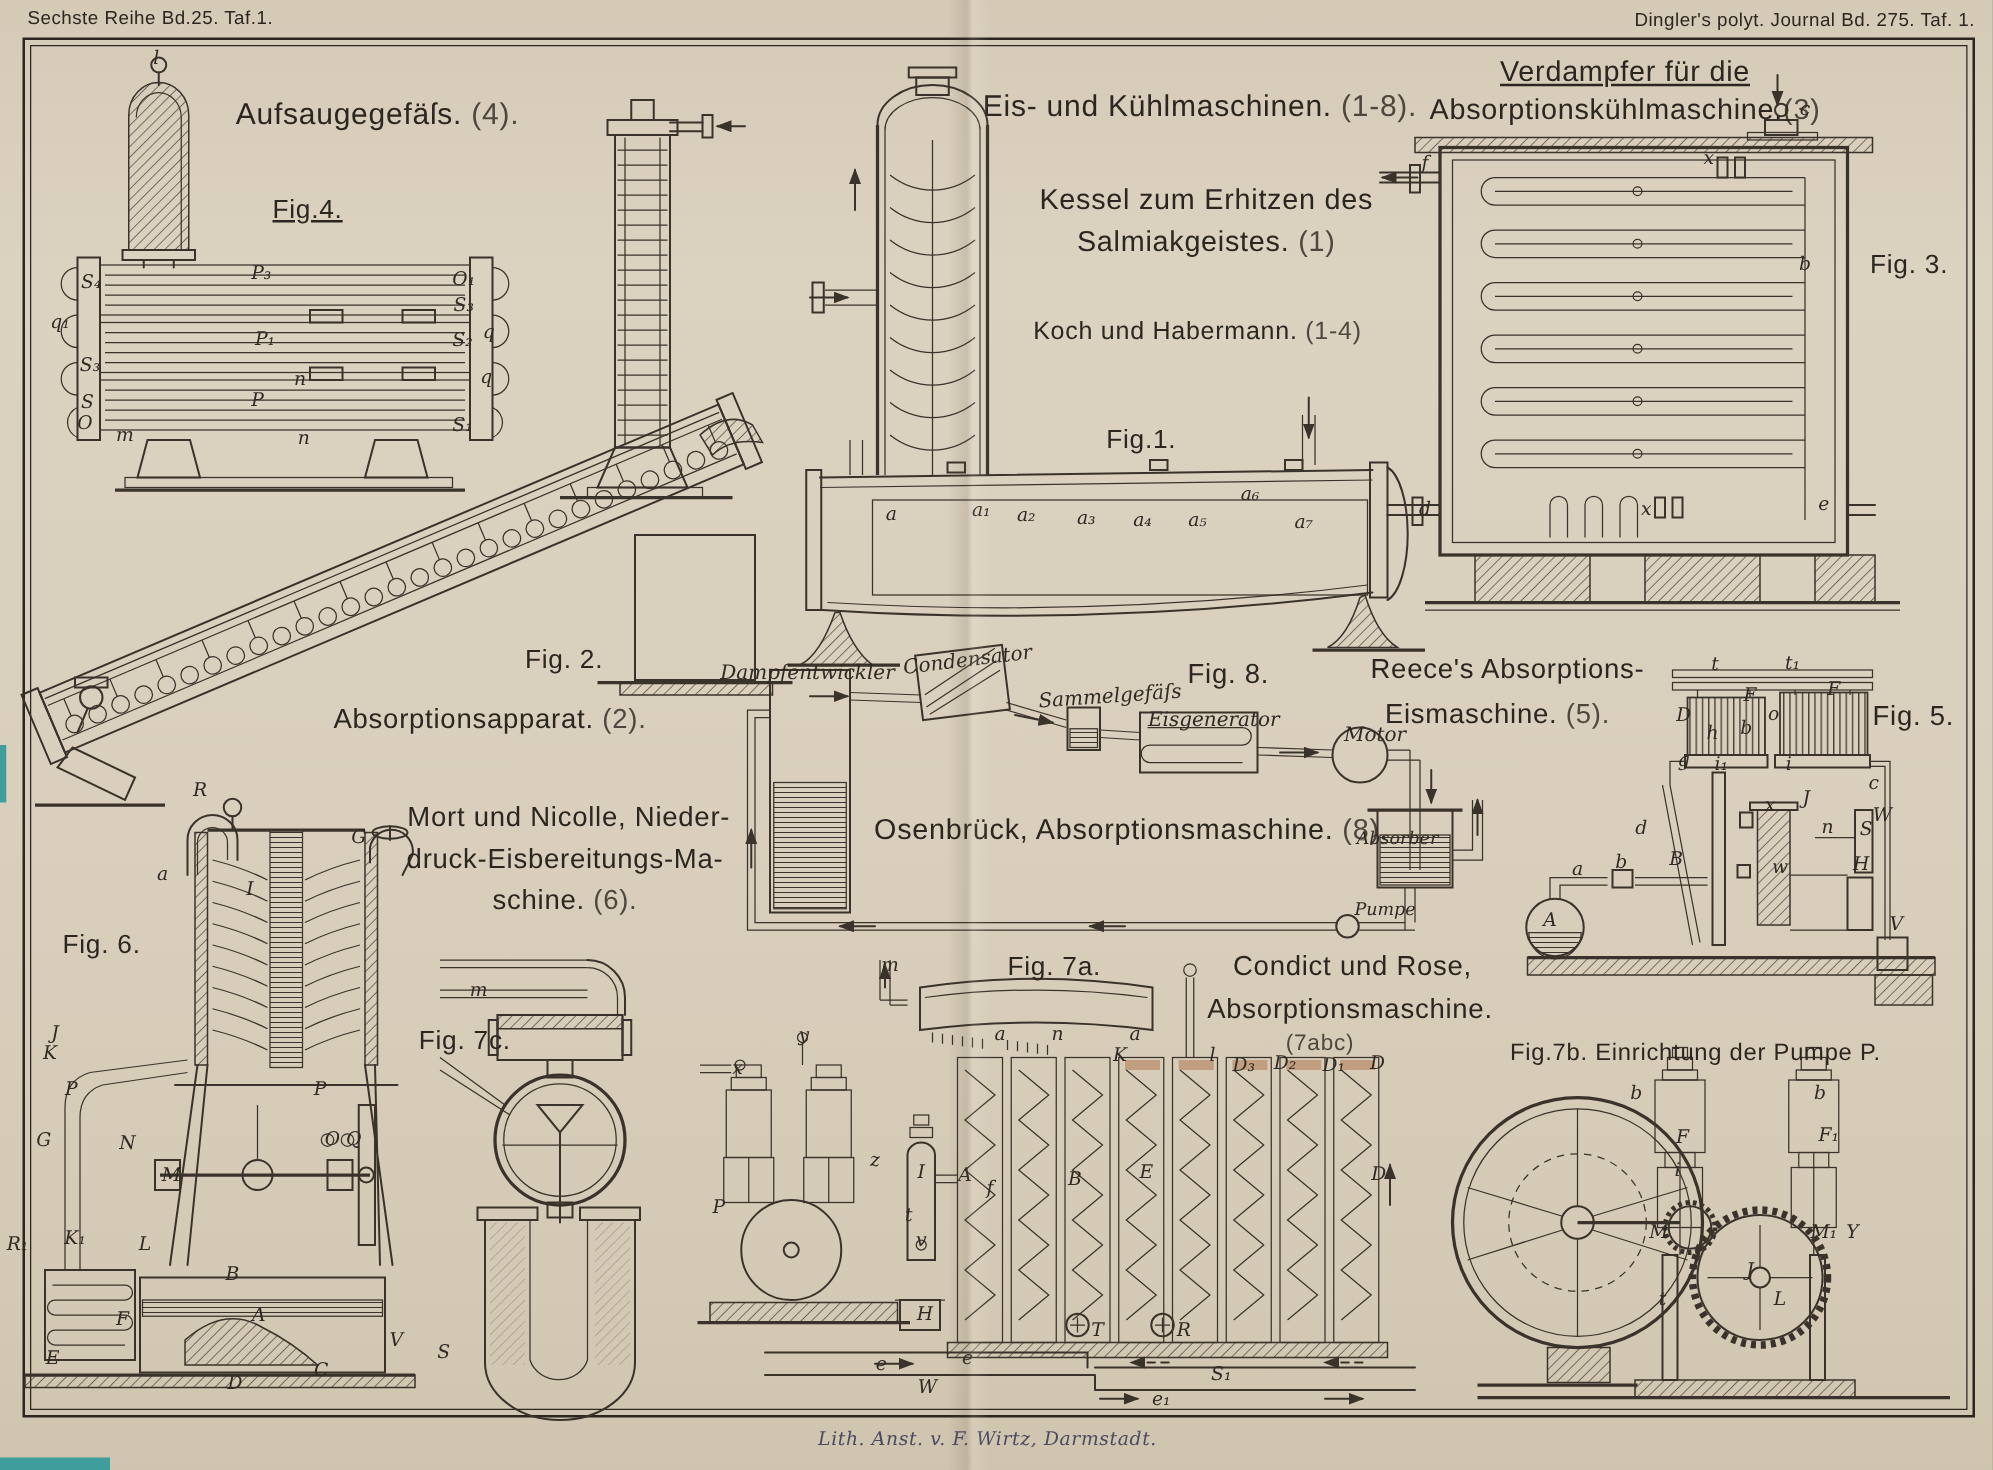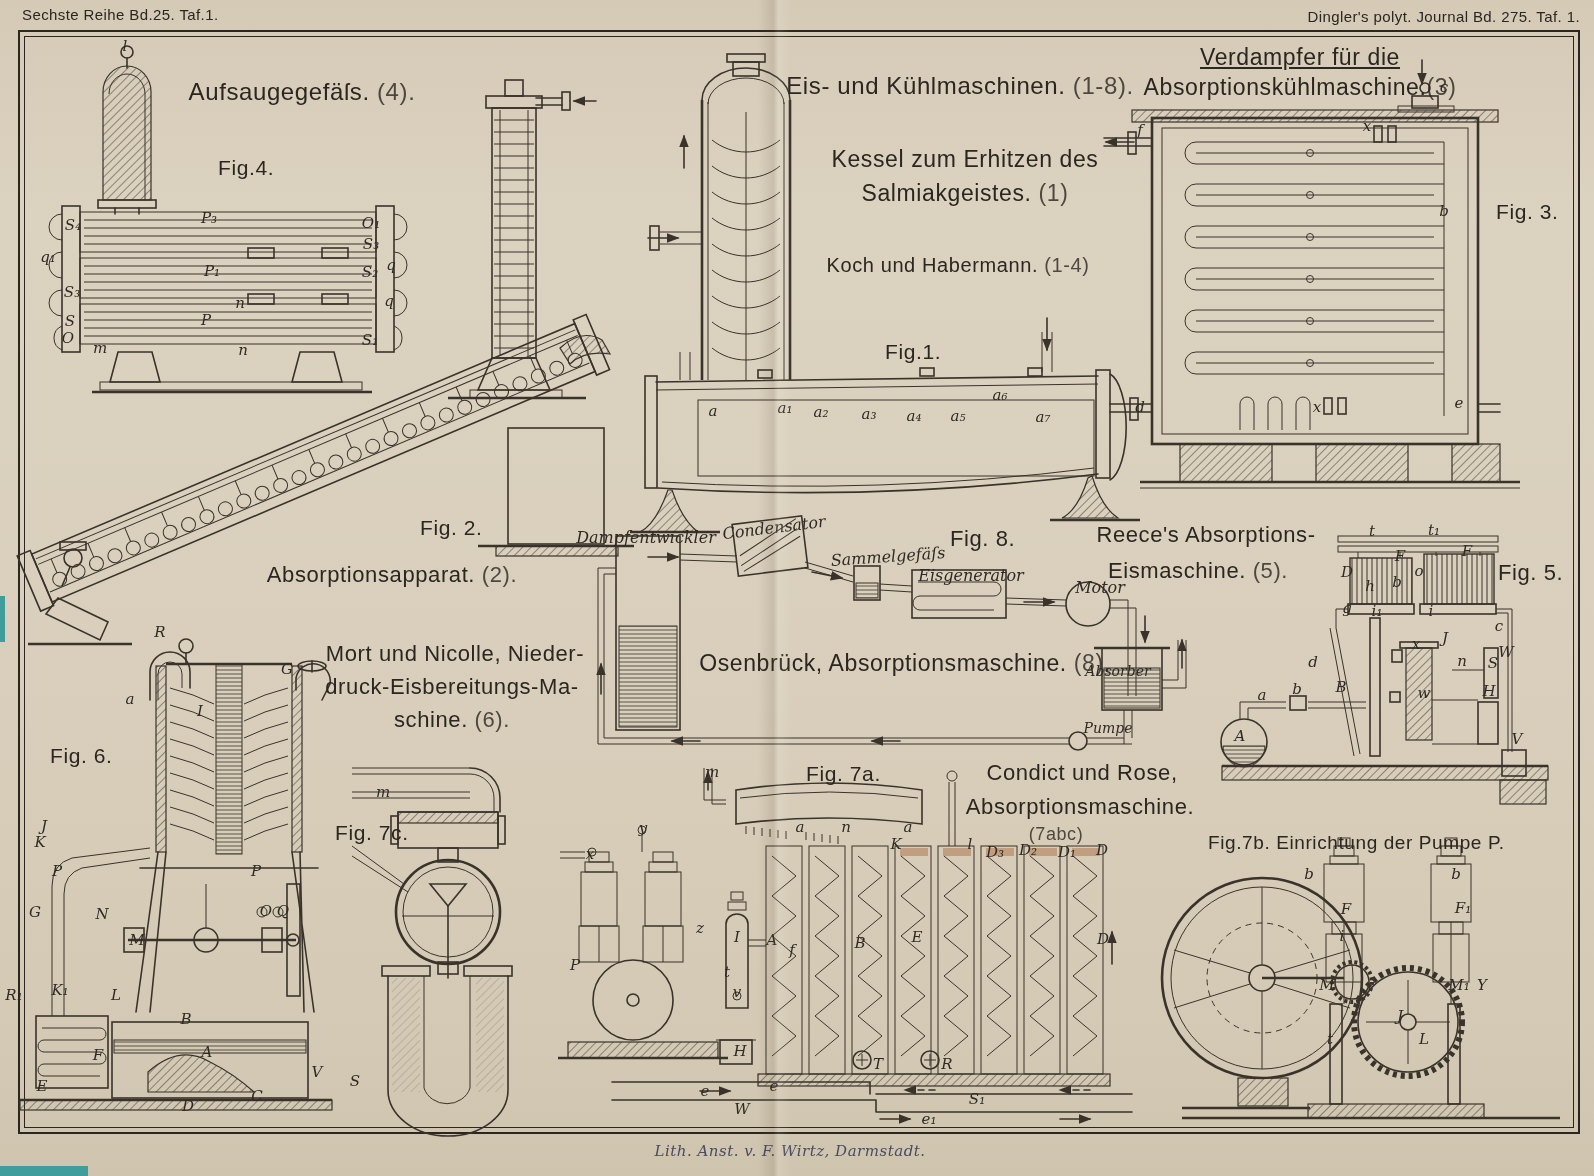--- a/index.html
+++ b/index.html
@@ -518,21 +518,21 @@
       <circle cx="1352" cy="982" r="20" fill="none" stroke="#3a332b" stroke-width="4" stroke-dasharray="3 3"></circle>
       <rect class="fh" x="1308" y="1104" width="176" height="14"></rect>
       <line class="tk" x1="1182" y1="1118" x2="1560" y2="1118"></line>
       <line class="tk" x1="1262" y1="978" x2="1344" y2="978"></line>
     </g>
   </svg>
 
   <div class="cap ctr" style="left:302px;top:78px;font-size:24px;">
     <span>Aufsaugegefäſs.</span> <span class="ref">(4).</span>
   </div>
-  <div class="cap" style="left:218px;top:156px;font-size:21px;">Fig.4.</div>
+  <div class="cap" style="left:218px;top:156px;font-size:21px;text-decoration:underline;">Fig.4.</div>
 
   <div class="cap ctr" style="left:960px;top:72px;font-size:24px;">
     <span>Eis- und Kühlmaschinen.</span> <span class="ref">(1-8).</span>
   </div>
   <div class="cap ctr" style="left:965px;top:146px;font-size:23px;">Kessel zum Erhitzen des</div>
   <div class="cap ctr" style="left:965px;top:180px;font-size:23px;">
     <span>Salmiakgeistes.</span> <span class="ref">(1)</span>
   </div>
   <div class="cap ctr" style="left:958px;top:254px;font-size:20px;">
     <span>Koch und Habermann.</span> <span class="ref">(1-4)</span>

